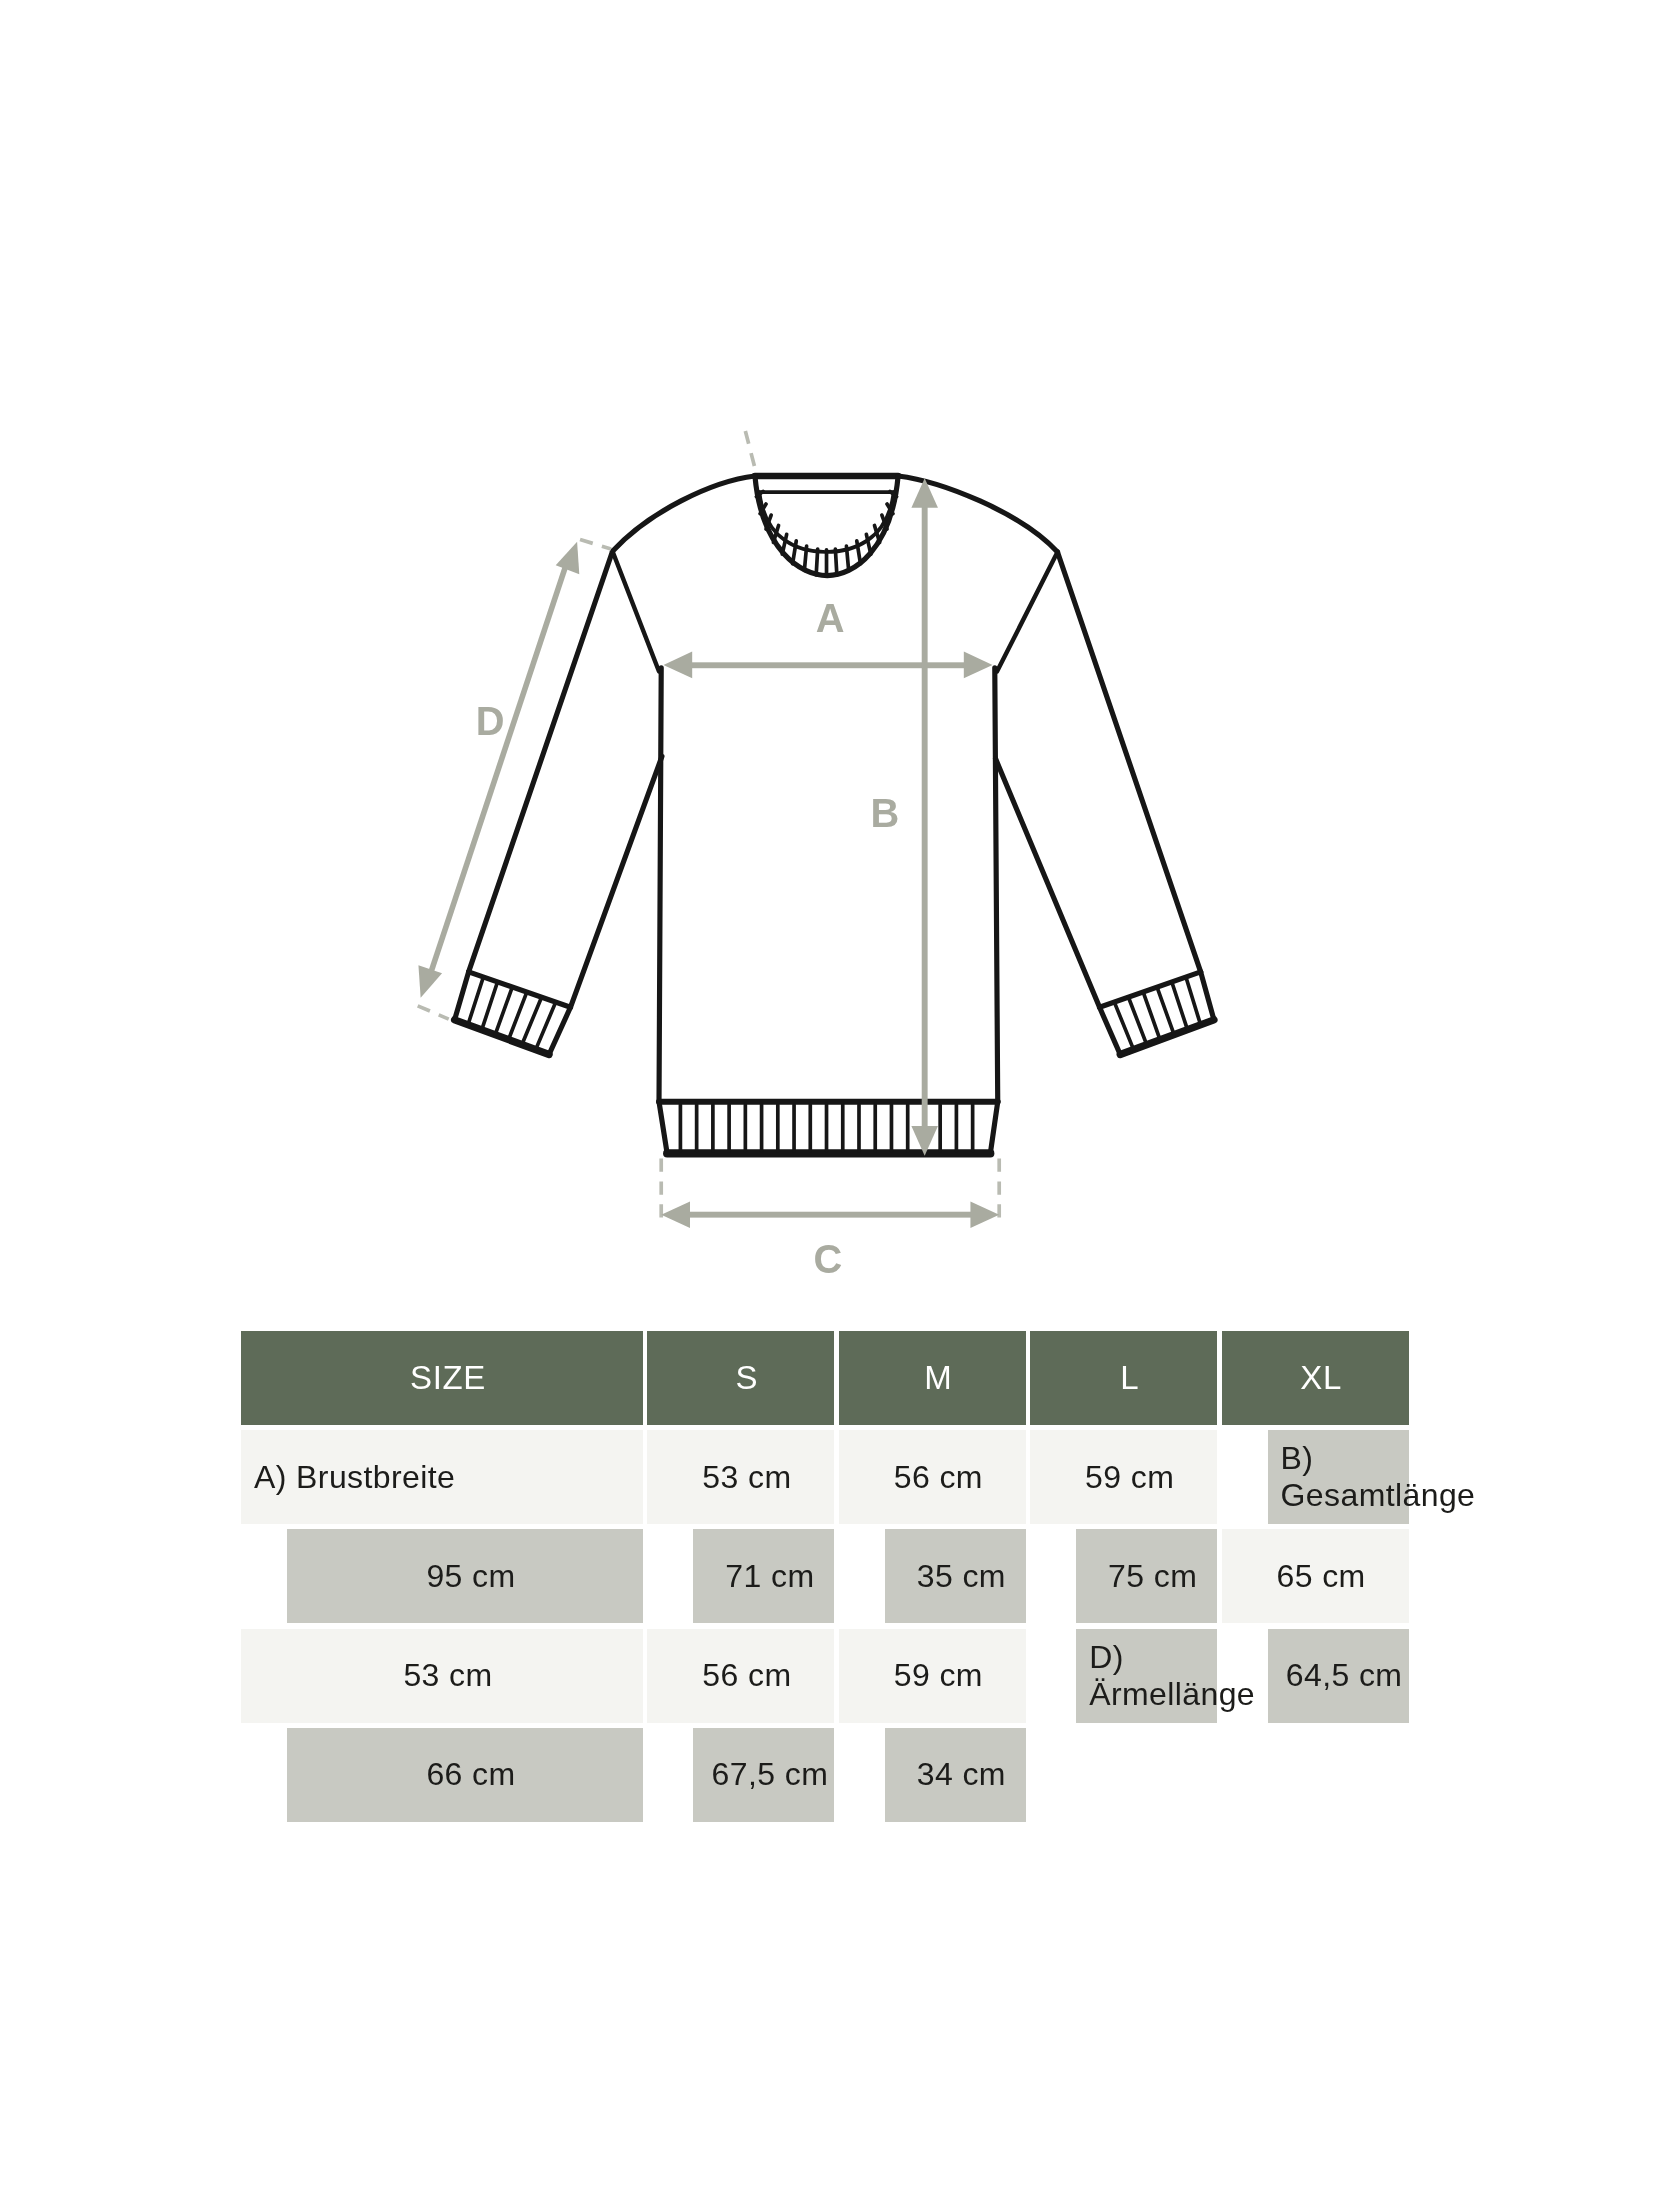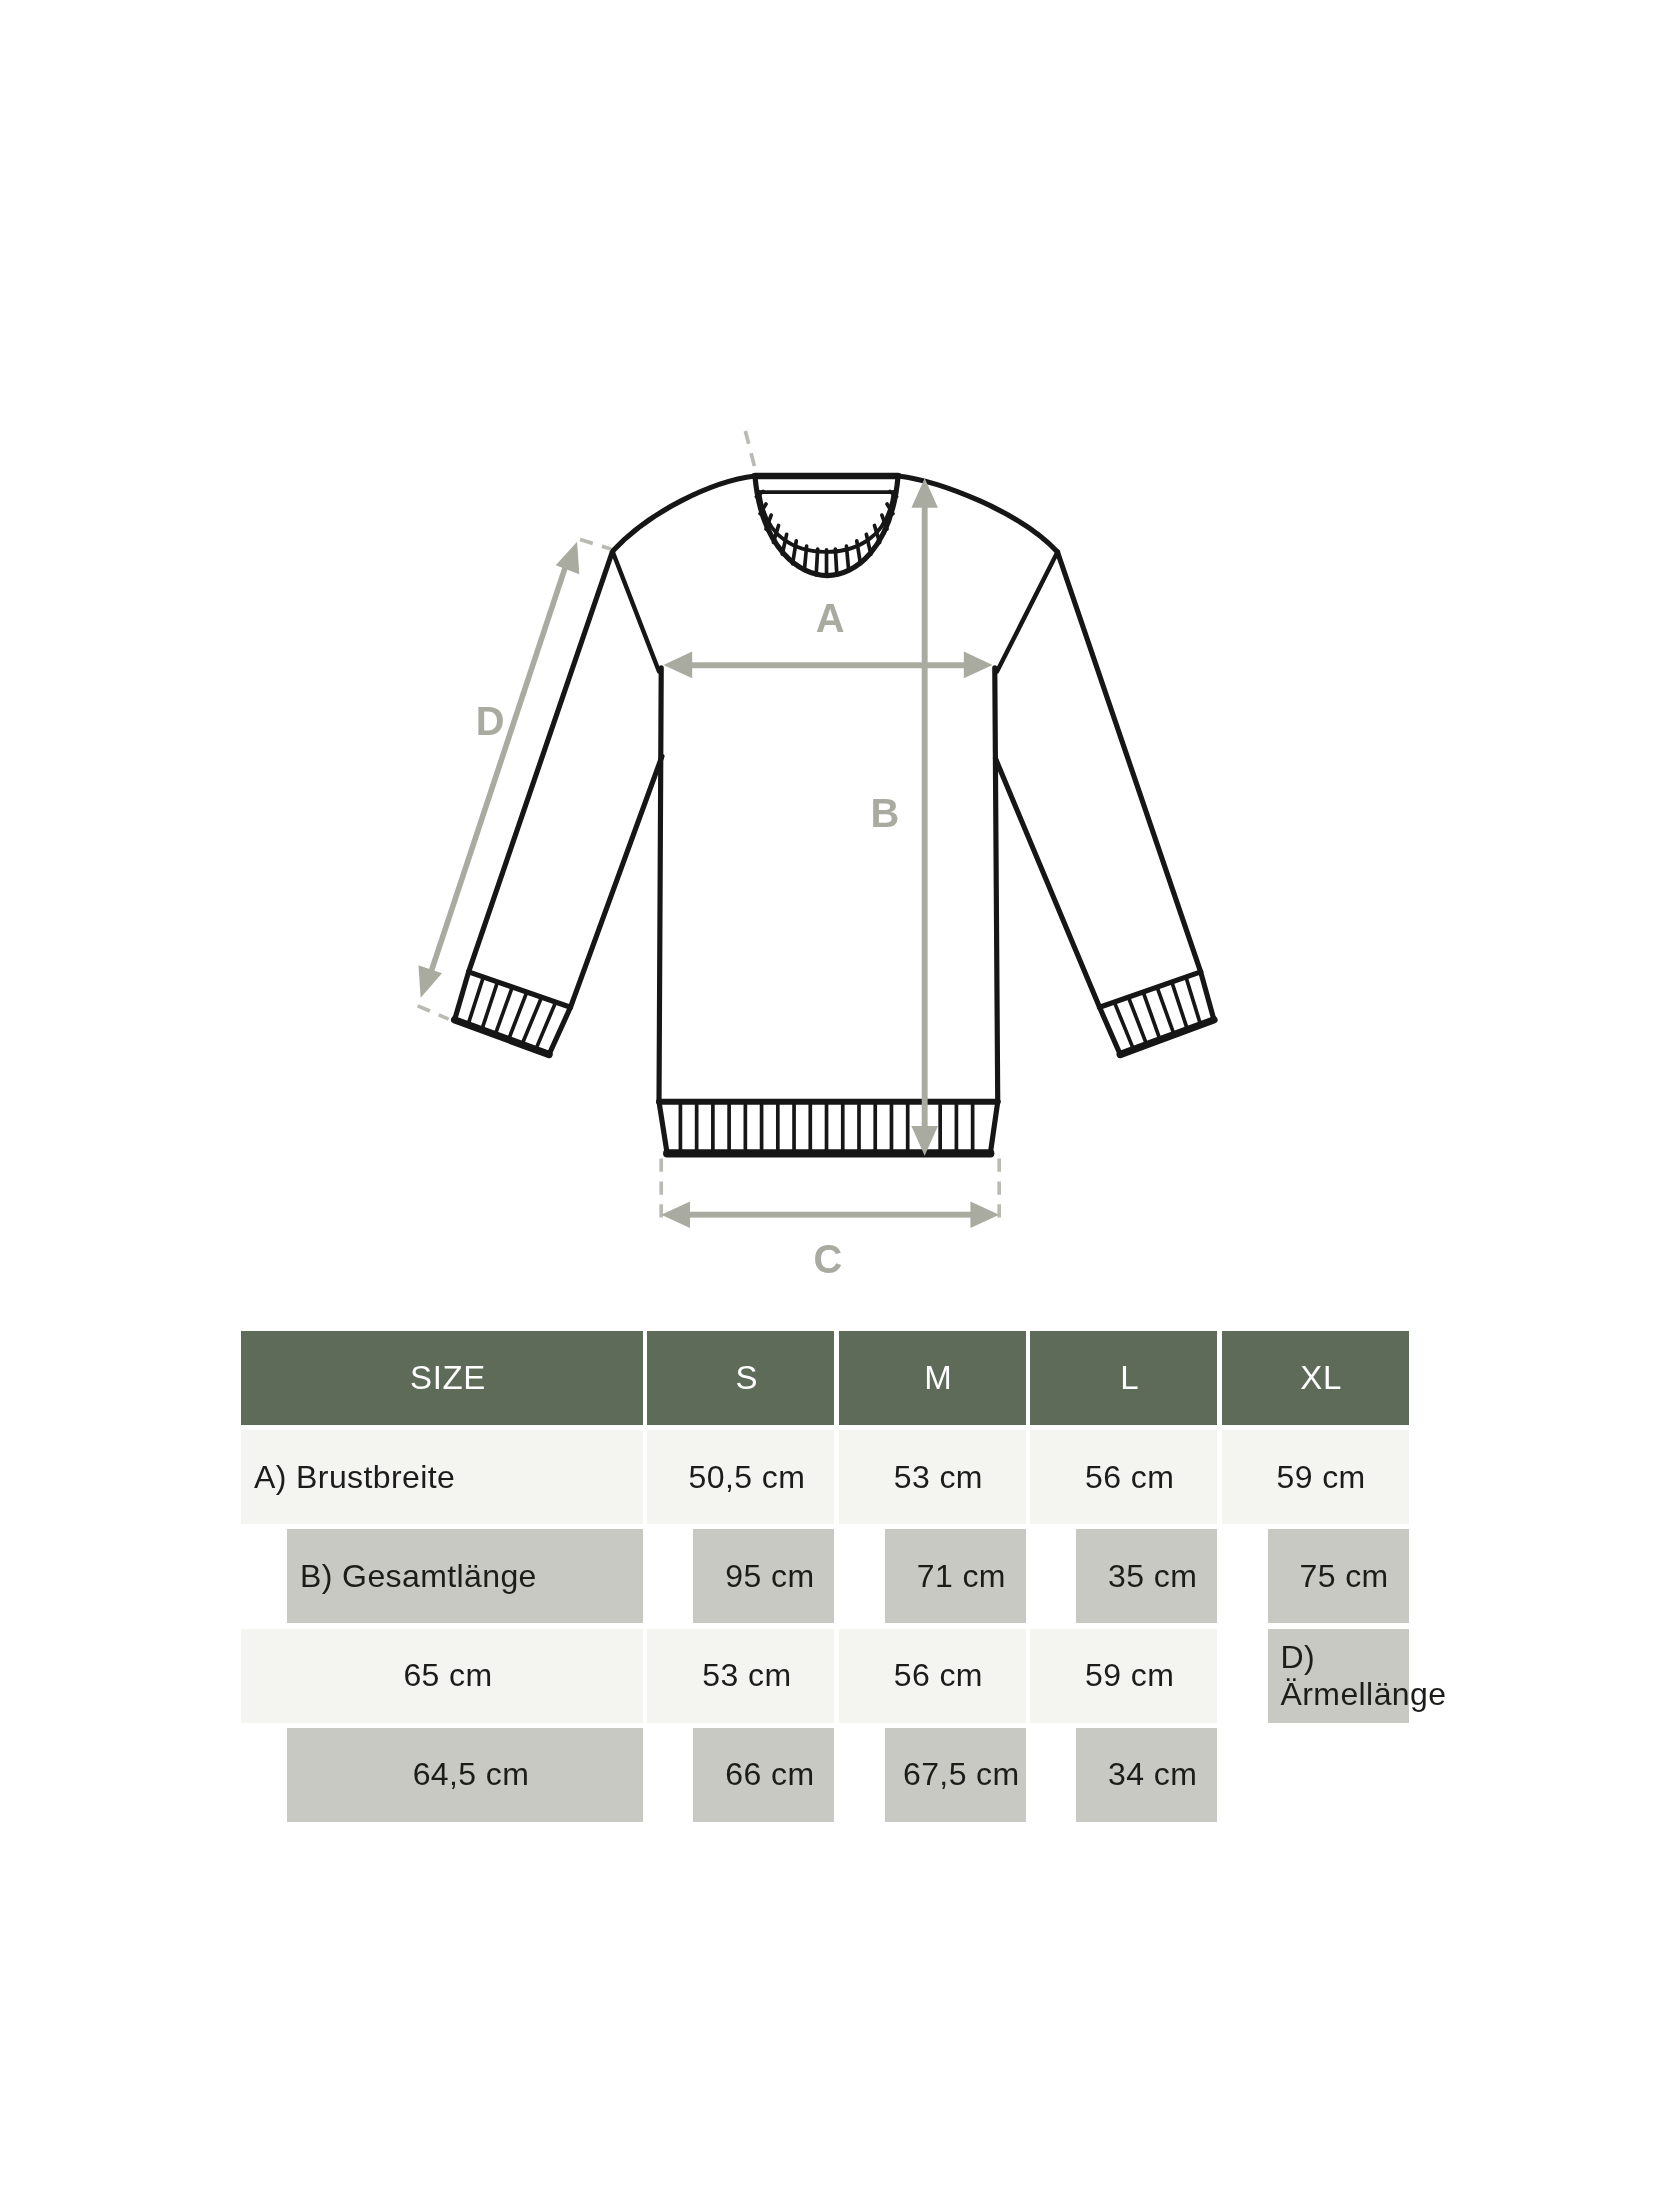--- a/index.html
+++ b/index.html
@@ -181,21 +181,20 @@
 
 <div class="size-table">
 
   <div class="cell hdr">SIZE</div>
   <div class="cell hdr">S</div>
   <div class="cell hdr">M</div>
   <div class="cell hdr">L</div>
   <div class="cell hdr">XL</div>
 
   <div class="cell rowlabel r-light">A) Brustbreite</div>
-  <div class="cell r-light">50,5 cm</div>
   <div class="cell r-light">53 cm</div>
   <div class="cell r-light">56 cm</div>
   <div class="cell r-light">59 cm</div>
 
   <div class="cell rowlabel r-dark">B) Gesamtlänge</div>
   <div class="cell r-dark">95 cm</div>
   <div class="cell r-dark">71 cm</div>
   <div class="cell r-dark">35 cm</div>
   <div class="cell r-dark">75 cm</div>
 

